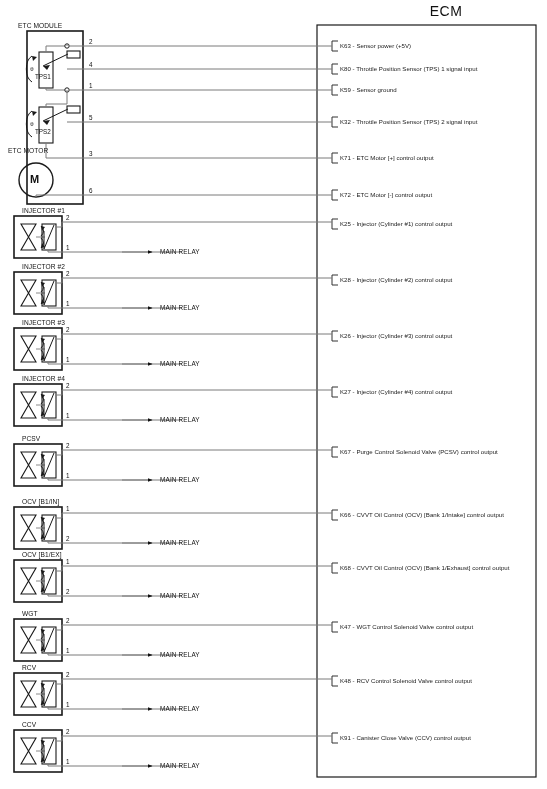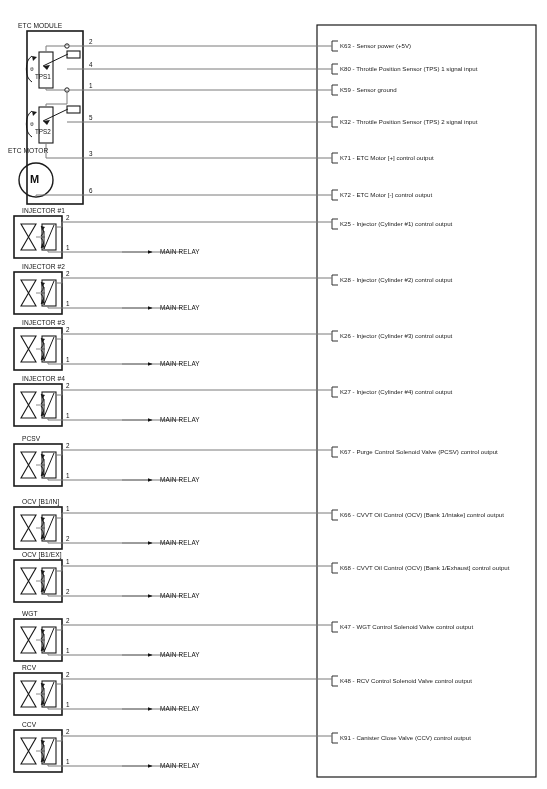--- a/index.html
+++ b/index.html
@@ -15,20 +15,21 @@
   .relay{position:absolute;font-size:6.4px;color:#111;white-space:nowrap;letter-spacing:.15px;}
   .ecmlbl{position:absolute;font-size:6.1px;color:#222;white-space:nowrap;letter-spacing:.02px;}
   .tpsname{position:absolute;font-size:6.3px;color:#111;}
   .mglyph{position:absolute;font-size:11px;font-weight:bold;color:#111;}
 </style>
 </head>
 <body>
 
 <div id="stage">
 
+  <div class="ecm-title">ECM</div>
 
   <svg id="gfx" viewBox="0 0 547 789" xmlns="http://www.w3.org/2000/svg">
     <defs>
       <marker id="arrow" viewBox="0 0 10 10" refX="9" refY="5" markerWidth="5" markerHeight="5" orient="auto-start-reverse">
         <path d="M0,1 L10,5 L0,9 z" fill="#111"></path>
       </marker>
     </defs>
     <g id="gen">
         <rect x="317" y="25" width="219" height="752" fill="none" stroke="#1a1a1a" stroke-width="1.2"></rect>
         <path d="M 338 41 L 332 41 L 332 51 L 338 51" fill="none" stroke="#333" stroke-width="1"></path>

